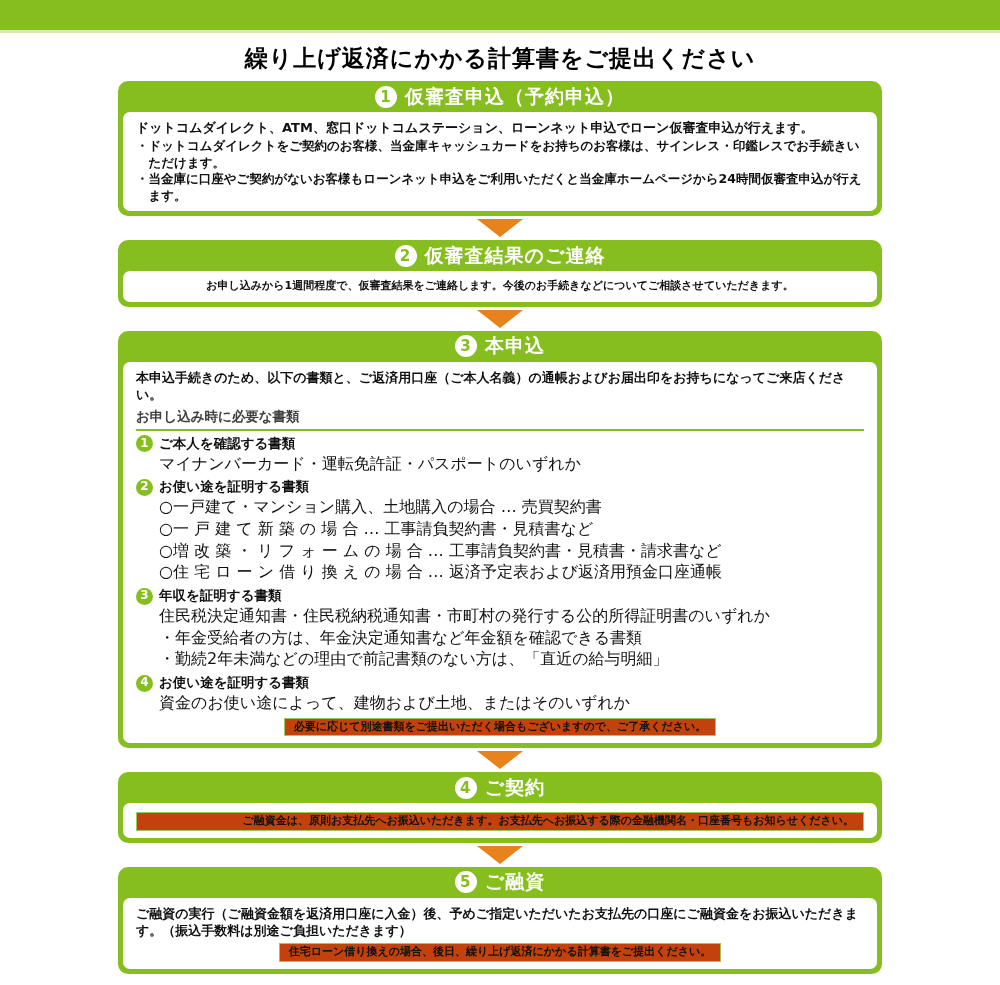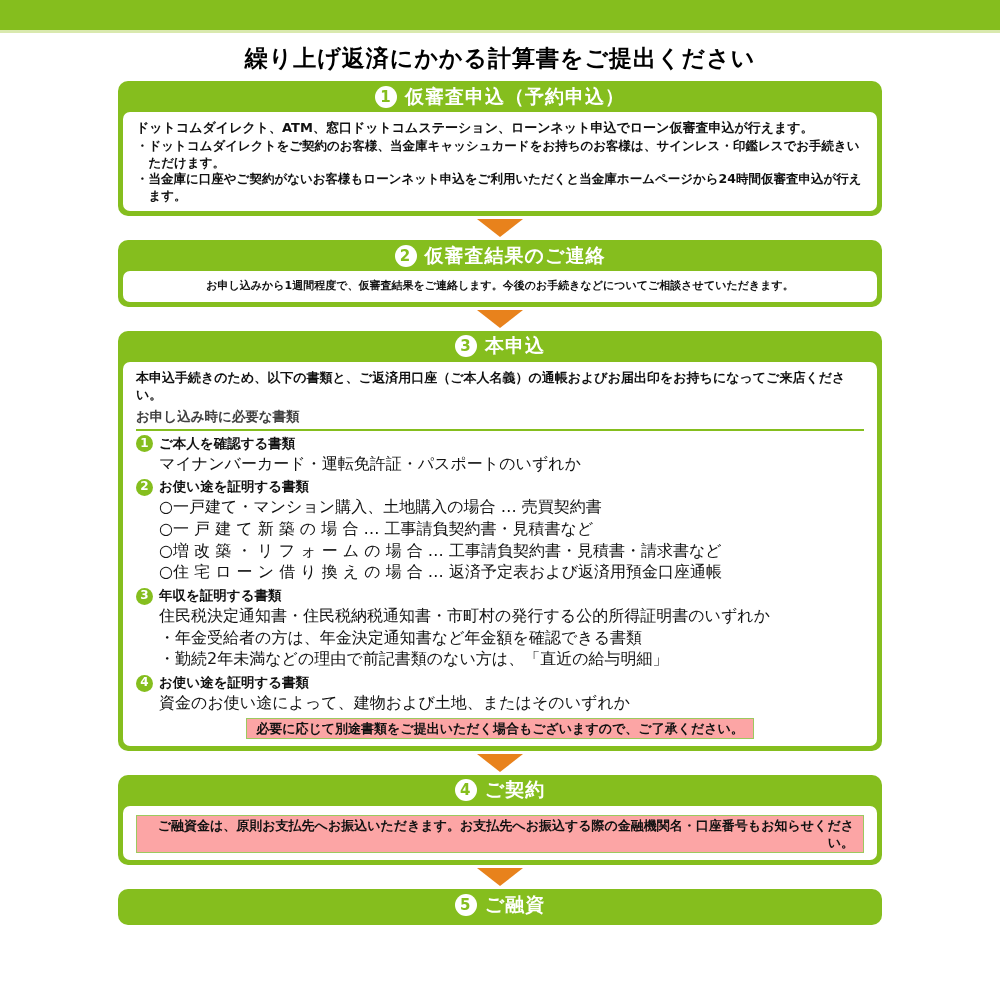--- a/index.html
+++ b/index.html
@@ -13,21 +13,21 @@
   .section-header { height:31px; display:flex; align-items:center; justify-content:center;
     gap:8px; color:#fff; font-weight:bold; font-size:19px; letter-spacing:1px; }
   .badge-white { width:22px; height:22px; border-radius:50%; background:#fff; color:#85BE1E;
     font-size:15px; font-weight:bold; display:flex; align-items:center; justify-content:center;
     flex:0 0 22px; }
   .section-body { background:#fff; border-radius:7px; padding:7px 13px; font-size:12.5px;
     line-height:1.32; }
   .lead { font-weight:bold; font-size:13px; margin-bottom:2px; }
   .bullet { padding-left:1em; text-indent:-1em; font-weight:bold; }
   .center-line { text-align:center; font-weight:bold; font-size:11px; margin:4px 0 5px; }
-  .note-box { border:1px solid #9CC95F; background:#fca5a5; padding:1px 9px; font-size:13px;
+  .note-box { border:1px solid #9CC95F; background:#c2410c; padding:1px 9px; font-size:11px;
     font-weight:bold; display:inline-block; }
   .note-row { text-align:center; margin-top:4px; }
   .wide-note { display:block; text-align:right; margin-top:2px; }
   .arrow { width:0; height:0; border-left:23px solid transparent; border-right:23px solid transparent;
     border-top:18px solid #E8821C; margin:3px auto; }
   .subtitle { color:#404040; font-weight:bold; font-size:13.5px; margin-top:5px;
     padding-bottom:3px; border-bottom:2px solid #85BE1E; }
   .doc-item { margin-top:4px; }
   .doc-title { display:flex; align-items:center; gap:6px; font-weight:bold; font-size:13.5px; }
   .badge-green { width:17px; height:17px; border-radius:50%; background:#85BE1E; color:#fff;
@@ -144,13 +144,19 @@
   </div>
 </div>
 
 <div class="arrow"></div>
 
 <div class="section">
   <div class="section-header">
     <span class="badge-white">5</span>
     <span>ご融資</span>
   </div>
+  <div class="section-body">
+    <div class="bold-body">ご融資の実行（ご融資金額を返済用口座に入金）後、予めご指定いただいたお支払先の口座にご融資金をお振込いただきます。（振込手数料は別途ご負担いただきます）</div>
+    <div class="note-row">
+      <span class="note-box">住宅ローン借り換えの場合、後日、繰り上げ返済にかかる計算書をご提出ください。</span>
+    </div>
+  </div>
 </div>
 
 </body></html>

